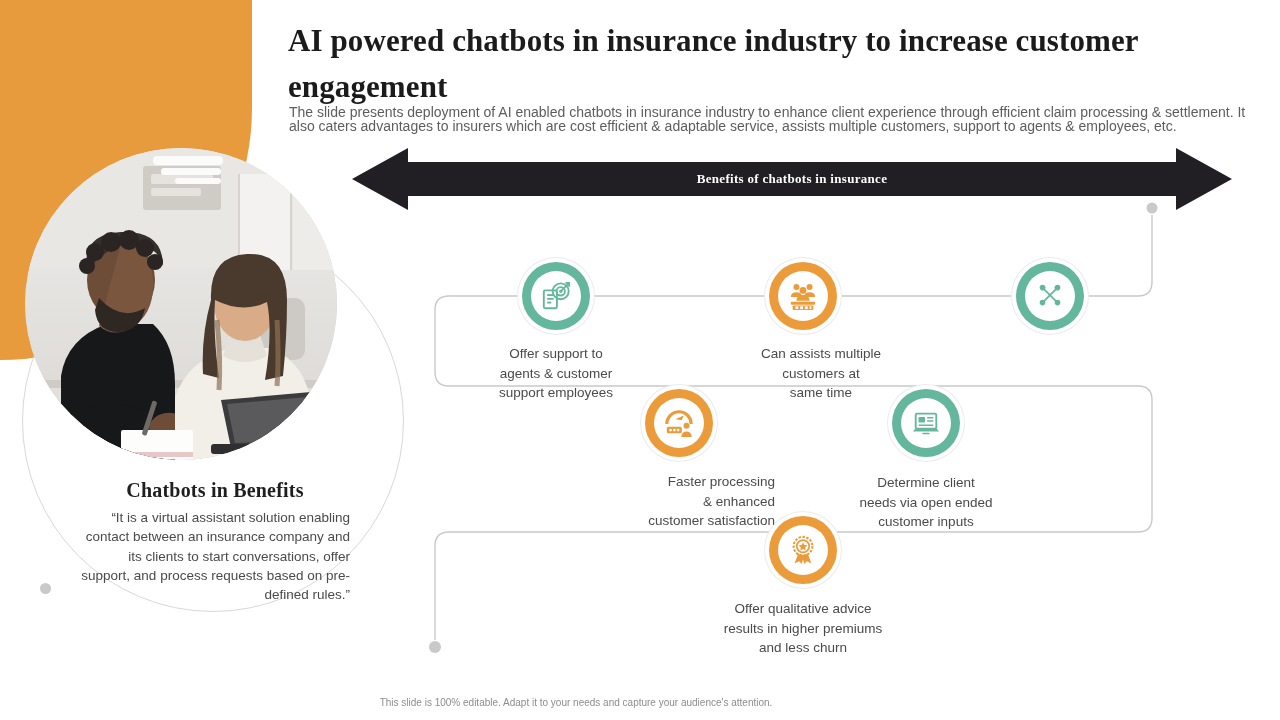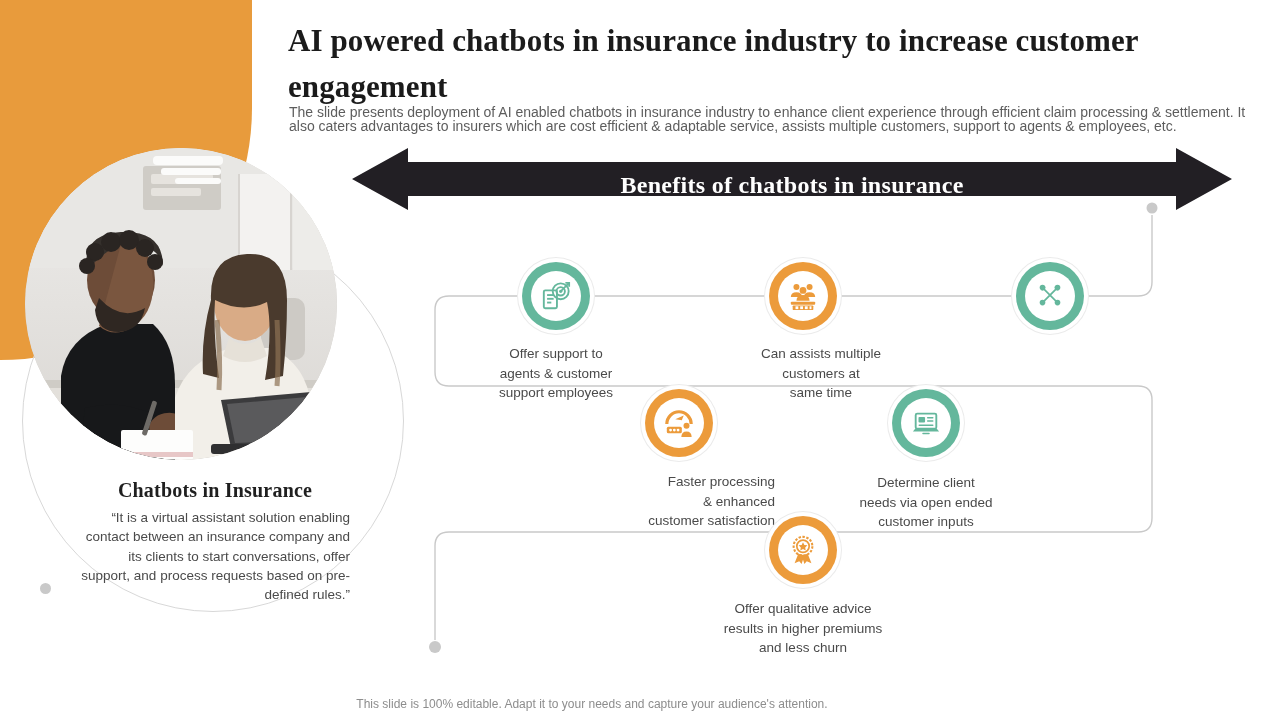--- a/index.html
+++ b/index.html
@@ -52,24 +52,24 @@
     font-size:14px;line-height:14px;color:#5d5d5d;
     z-index:6;
   }
 
   
   .banner{
     position:absolute;left:352px;top:148px;width:880px;height:62px;z-index:6;
   }
   .banner svg{display:block;}
   .banner-label{
-    position:absolute;left:0;top:6px;width:880px;height:62px;
+    position:absolute;left:0;top:0;width:880px;height:62px;
     display:flex;align-items:center;justify-content:center;
     font-family:"Liberation Serif", serif;
-    font-size:24px;color:#ffffff;font-weight:700;letter-spacing:0.3px;
+    font-size:13px;color:#ffffff;font-weight:700;letter-spacing:0.3px;
   }
 
   
   .connectors{position:absolute;left:0;top:0;width:1280px;height:720px;z-index:3;}
 
   
   .node{
     position:absolute;width:68px;height:68px;border-radius:50%;
     z-index:7;box-sizing:border-box;
     display:flex;align-items:center;justify-content:center;
@@ -97,22 +97,22 @@
     z-index:6;
   }
   .left-body{
     position:absolute;left:78px;top:508px;width:272px;text-align:right;
     font-size:13.5px;line-height:19.3px;color:#4a4a4a;
     z-index:6;
   }
 
   
   .footer{
-    position:absolute;left:16px;top:697px;width:1152px;text-align:center;
-    font-size:12px;color:#8d8d8d;z-index:6;
+    position:absolute;left:0;top:697px;width:1152px;text-align:center;
+    font-size:10px;color:#8d8d8d;z-index:6;
   }
 </style>
 </head>
 <body>
 
 <div class="slide">
 
   <div class="orange-block"></div>
 
   <div class="outline-circle"></div>
@@ -340,18 +340,18 @@
         <path d="M16 7.6 l1.45 2.95 l3.25 .47 l-2.35 2.29 l.55 3.24 l-2.9 -1.53 l-2.9 1.53 l.55 -3.24 l-2.35 -2.29 l3.25 -.47 z" fill="#EC9B3B"></path>
         <path d="M11 20 L7 30 L12 28 L14.5 31 L17.5 21.5 Z" fill="#EC9B3B"></path>
         <path d="M21 20 L25 30 L20 28 L17.5 31 L14.5 21.5 Z" fill="#EC9B3B"></path>
       </svg>
     </div>
   </div>
   <div class="caption" style="left:690px;top:599px;width:226px;">
     <span>Offer qualitative advice<br>results in higher premiums<br>and less churn</span>
   </div>
 
-  <div class="left-heading">Chatbots in Insurance</div>
+  <div class="left-heading">Chatbots in Benefits</div>
   <div class="left-body">“It is a virtual assistant solution enabling contact between an insurance company and its clients to start conversations, offer support, and process requests based on pre-defined rules.”</div>
 
   <div class="footer">This slide is 100% editable. Adapt it to your needs and capture your audience's attention.</div>
 
 </div>
 
 </body></html>

